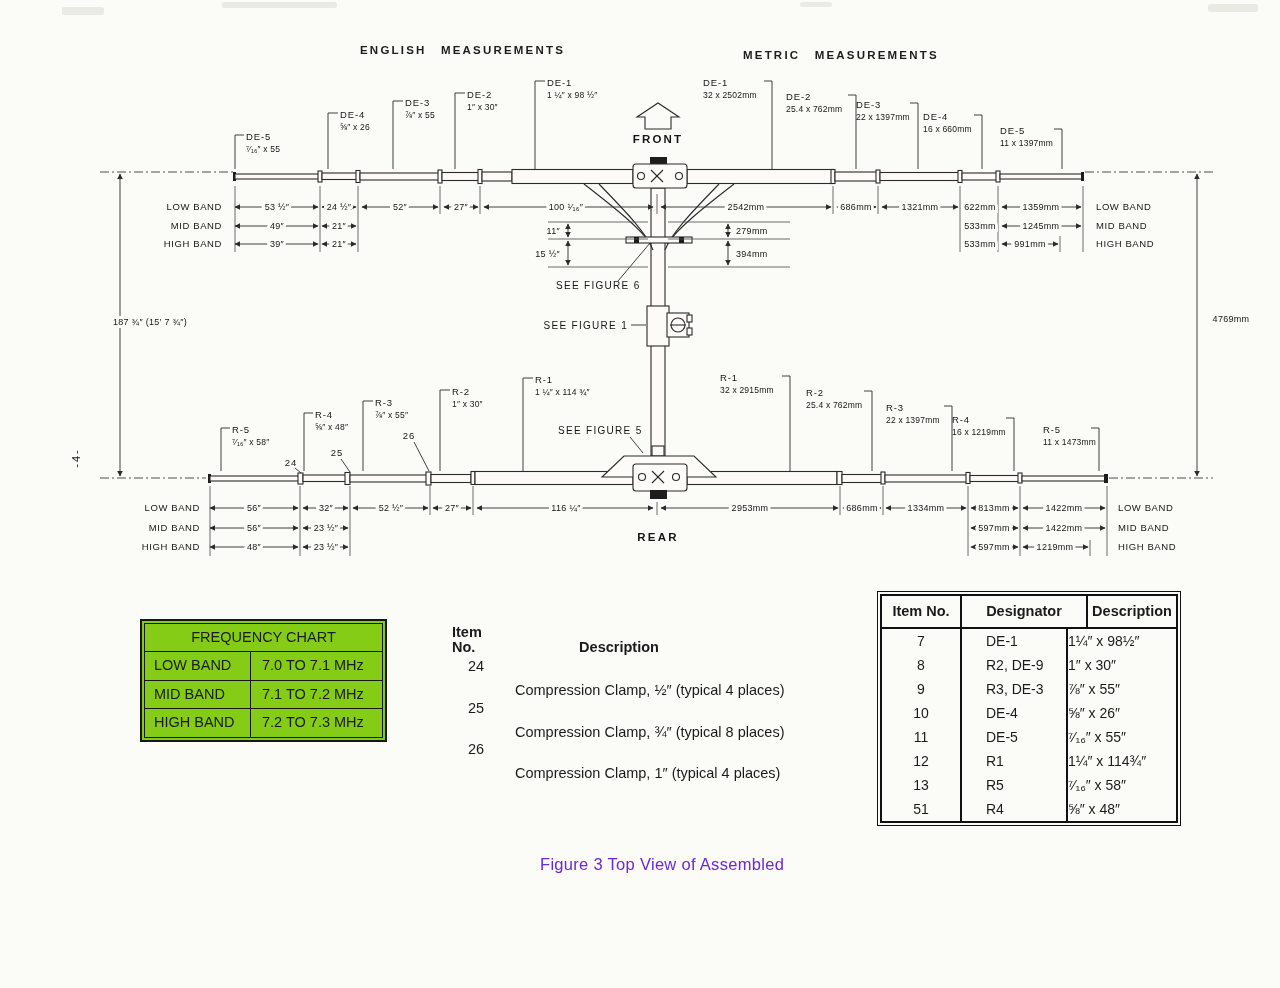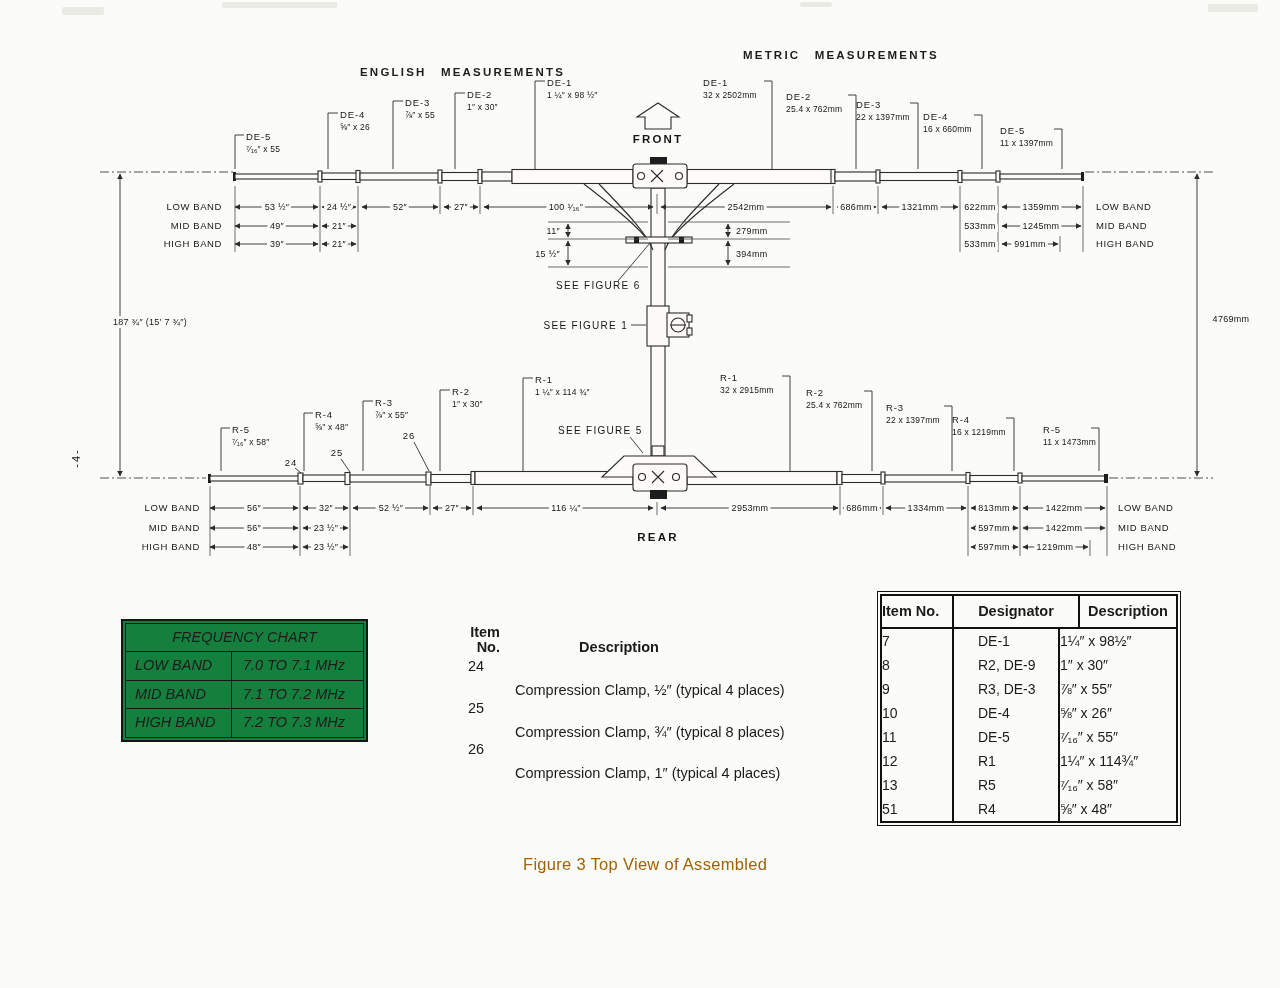--- a/index.html
+++ b/index.html
@@ -15,56 +15,56 @@
   .dash{stroke:#3a3a3a;stroke-width:.9;fill:none;stroke-dasharray:9 3 2 3;}
   .tube{fill:#fcfbf8;stroke:#2b2b2b;stroke-width:1.1;}
   .dark{fill:#1d1d1d;stroke:none;}
   .dimtxt{font-size:9px;text-anchor:middle;paint-order:stroke;stroke:#fbfbf8;stroke-width:6px;letter-spacing:.3px;}
   .band{font-size:9.5px;letter-spacing:.6px;}
   .coN{font-size:9.5px;letter-spacing:.9px;}
   .coS{font-size:8.5px;letter-spacing:.2px;}
   .note{font-size:10px;letter-spacing:1.3px;}
   .ornt{font-size:11.5px;letter-spacing:2.2px;text-anchor:middle;font-weight:600;}
   
-  .freq{position:absolute;left:121px;top:619px;width:243px;border:2px solid #161616;background:#15803d;font-style:italic;}
+  .freq{position:absolute;left:140px;top:619px;width:243px;border:2px solid #161616;background:#84cc16;}
   .freq-inner{margin:2px;border:1px solid #161616;}
   .freq-title{height:27px;line-height:27px;text-align:center;font-size:14.5px;border-bottom:1.5px solid #161616;}
   .freq-row{display:flex;height:27.5px;line-height:27.5px;font-size:14.5px;border-bottom:1.5px solid #161616;}
   .freq-row:last-child{border-bottom:none;}
   .freq-band{width:106px;border-right:1.5px solid #161616;padding-left:9px;box-sizing:border-box;}
   .freq-range{flex:1;padding-left:11px;}
   
   .clamps{position:absolute;left:452px;top:625px;width:380px;font-size:14.5px;}
   .clamps .hrow{display:flex;font-weight:bold;margin-bottom:3px;}
-  .hcol1{width:48px;text-align:right;line-height:15px;}
+  .hcol1{width:48px;text-align:left;line-height:15px;}
   .hcol2{width:238px;text-align:center;align-self:flex-end;}
   .crow{display:flex;line-height:17.5px;}
   .ccol1{width:48px;text-align:center;}
   .ccol2{padding-left:15px;white-space:nowrap;margin-top:24px;}
   
   .parts{position:absolute;left:877px;top:591px;width:302px;border:1px solid #111;background:#fbfbf8;}
   .parts-inner{margin:2px;border:2px solid #111;}
   .p-head{display:flex;height:31px;line-height:31px;font-weight:bold;font-size:14.5px;border-bottom:2px solid #111;}
   .p-row{display:flex;height:24px;line-height:24px;font-size:14px;}
-  .pc1{width:72px;text-align:left;border-right:2px solid #111;box-sizing:border-box;}
+  .pc1{width:80px;text-align:center;border-right:2px solid #111;box-sizing:border-box;}
   .pc2{width:106px;padding-left:24px;border-right:2px solid #111;box-sizing:border-box;}
   .pc2h{width:126px;text-align:center;border-right:2px solid #111;box-sizing:border-box;}
   .pc3{flex:1;}
   .pc3h{flex:1;text-align:center;}
-  .caption{position:absolute;left:523px;top:854px;font-size:16.5px;line-height:21.5px;letter-spacing:.3px;color:#a16207;}
+  .caption{position:absolute;left:540px;top:854px;font-size:16.5px;line-height:21.5px;letter-spacing:.3px;color:#6d28d9;}
 </style>
 </head>
 <body>
 
 <div class="artifact" style="left:62px;top:7px;width:42px;height:8px;"></div>
 <div class="artifact" style="left:222px;top:2px;width:115px;height:6px;"></div>
 <div class="artifact" style="left:800px;top:2px;width:32px;height:5px;"></div>
 <div class="artifact" style="left:1208px;top:4px;width:50px;height:8px;"></div>
 
-<div class="hdr" style="left:360px;top:66px;">ENGLISH MEASUREMENTS</div>
+<div class="hdr" style="left:360px;top:44px;">ENGLISH MEASUREMENTS</div>
 <div class="hdr" style="left:743px;top:49px;text-align:center;">METRIC MEASUREMENTS</div>
 
 <svg width="1280" height="590" viewBox="0 0 1280 590">
   <defs>
     <marker id="ma" viewBox="0 0 10 10" refX="9" refY="5" markerWidth="6.5" markerHeight="6.5" orient="auto-start-reverse">
       <path d="M0,0 L10,5 L0,10 z" fill="#2b2b2b"></path>
     </marker>
     <pattern id="rungs" width="13" height="15" patternUnits="userSpaceOnUse">
       <line x1="0" y1="0" x2="0" y2="15" stroke="#2b2b2b" stroke-width="1"></line>
     </pattern>

